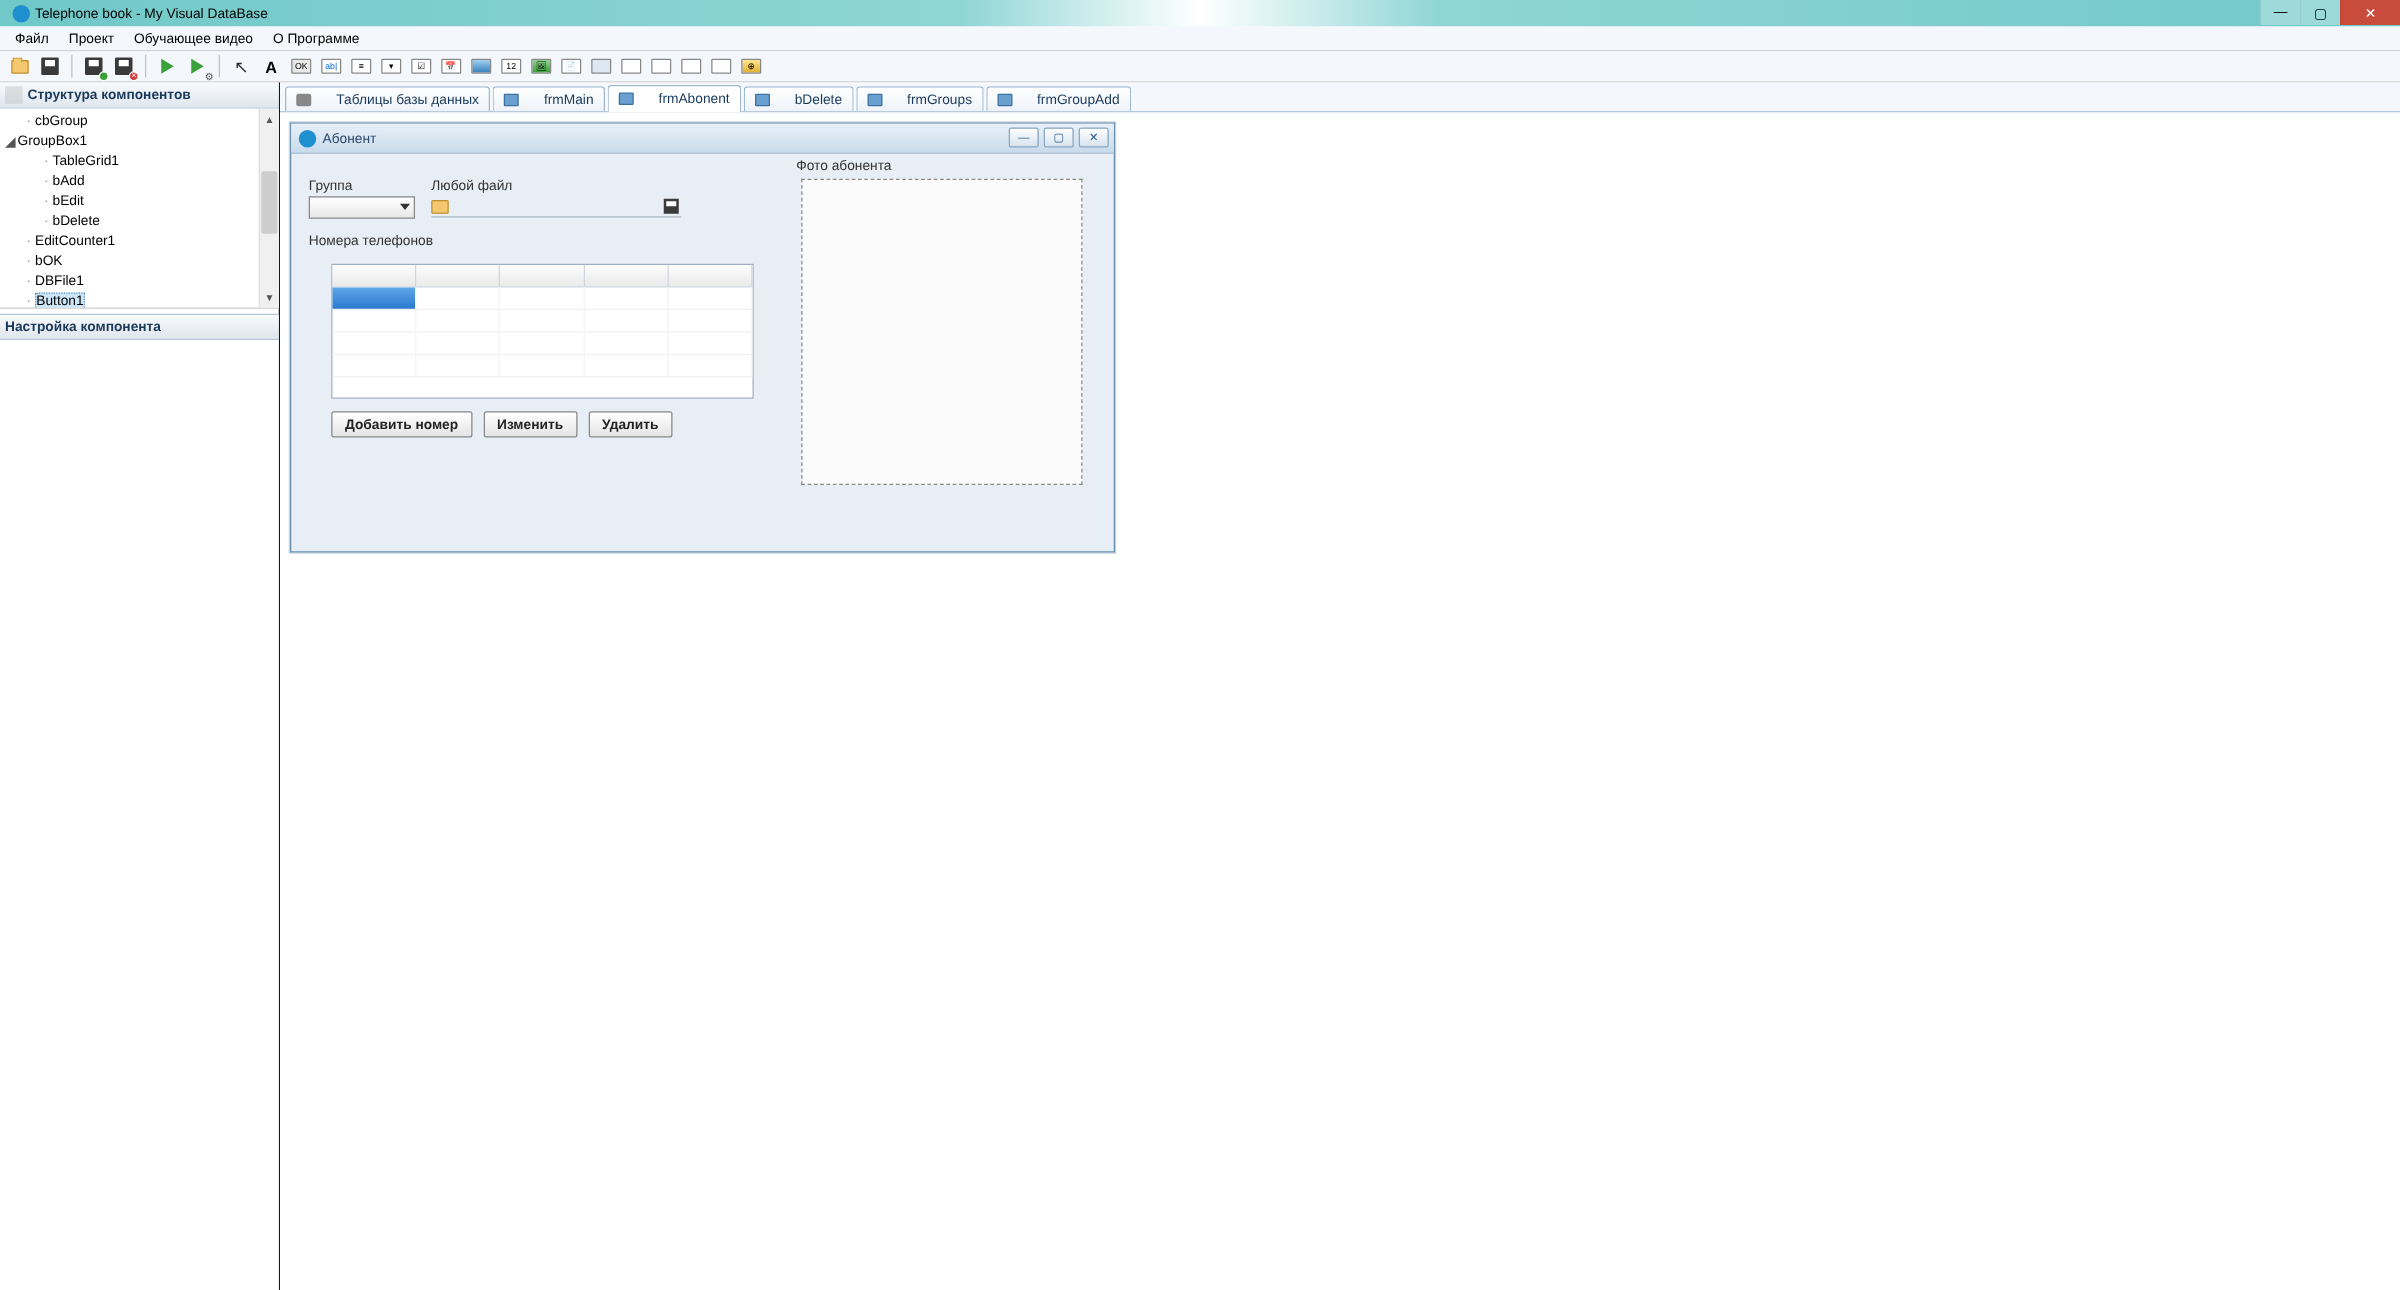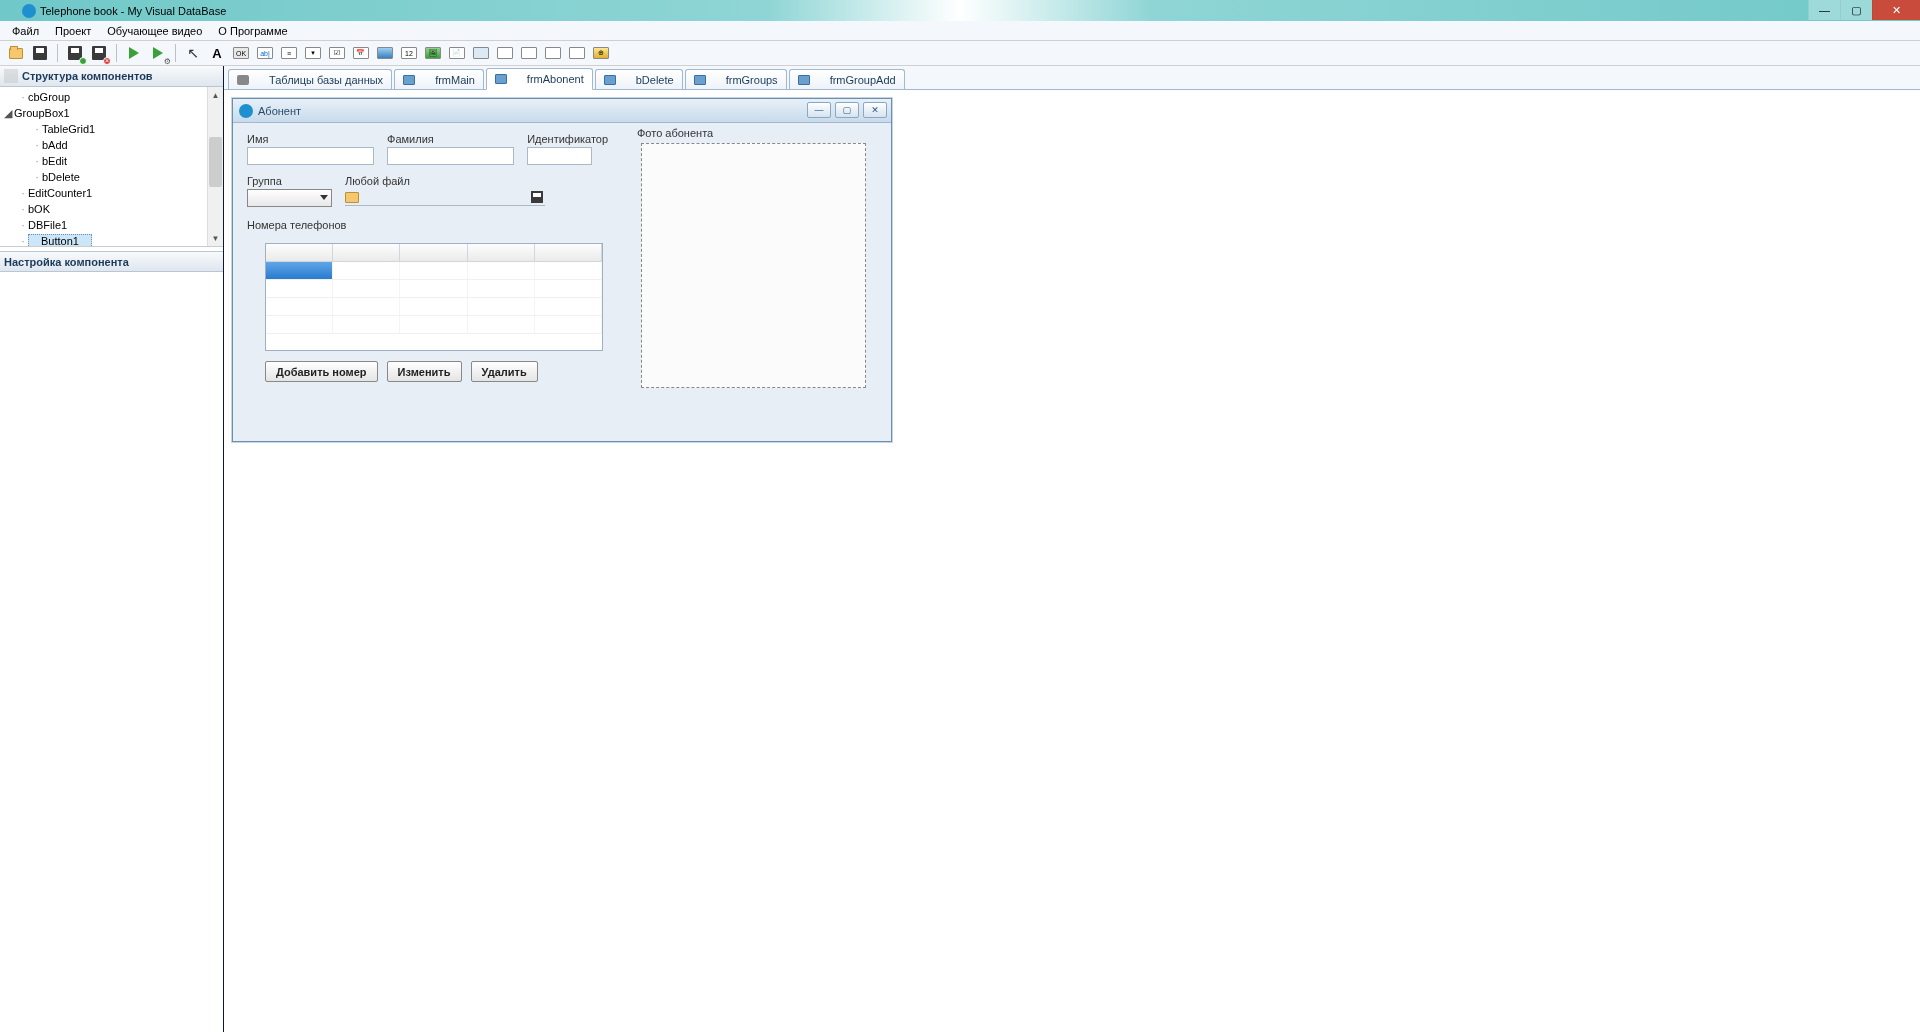--- a/index.html
+++ b/index.html
@@ -1,19 +1,19 @@
 <!DOCTYPE html>
 <html><head>
 <meta charset="utf-8">
 <style>
 * { box-sizing: border-box; margin: 0; padding: 0; font-family: "Segoe UI", Tahoma, sans-serif; font-size: 11px; }
 body { background: #fff; width: 1920px; height: 1032px; overflow: hidden; }
 
 
-.titlebar { height: 21px; background: linear-gradient(to right, #70c8c8, #8fd5d5 40%, #fff 50%, #8fd5d5 60%, #70c8c8); display: flex; align-items: center; padding-left: 22px; color: #000; font-size: 12px; position: relative; }
+.titlebar { height: 21px; background: linear-gradient(to right, #70c8c8, #8fd5d5 40%, #fff 50%, #8fd5d5 60%, #70c8c8); display: flex; align-items: center; padding-left: 10px; color: #000; font-size: 12px; position: relative; }
 .titlebar .app-icon { width: 14px; height: 14px; background: #1e90d0; border-radius: 50%; margin-right: 4px; display:inline-block; }
 .win-controls { position: absolute; right: 0; top: 0; display: flex; }
 .win-btn { width: 32px; height: 20px; display: flex; align-items: center; justify-content: center; border-left: 1px solid rgba(0,0,0,0.05); }
 .win-btn.close { background: #c94b3c; color: #fff; width: 48px; }
 .win-btn.min, .win-btn.max { background: rgba(255,255,255,0.3); }
 
 
 .menubar { height: 20px; background: #f4f7fb; border-bottom: 1px solid #d0d0d0; display: flex; align-items: center; padding-left: 4px; gap: 0; }
 .menubar .mi { padding: 2px 8px; cursor: default; }
 
@@ -45,21 +45,21 @@
 
 
 .left-panel { width: 224px; border-right: 1px solid #0f172a; display:flex; flex-direction:column; }
 .panel-hdr { height: 21px; background: linear-gradient(#f8fafc,#dfe6ee); border-bottom:1px solid #b8c6d6; display:flex; align-items:center; padding-left:4px; font-weight:bold; color:#1a3a5a; font-size:12px; position:relative; }
 .panel-hdr .hdr-ico { width:14px; height:14px; margin-right:4px; background:#bbb; opacity:0.4; }
 .tree-wrap { flex: 0 0 auto; height: 160px; border-bottom:1px solid #ccc; background:#fff; position:relative; overflow:hidden; }
 .tree { padding: 2px 0 2px 4px; }
 .tree .row { height:16px; display:flex; align-items:center; white-space:nowrap; padding-left: 0; }
 .tree .row.l1 { padding-left: 14px; }
 .tree .row.l2 { padding-left: 28px; }
-.tree .row.sel .lbl { background:#cde6f7; border:1px dotted #6090c0; padding:0 12px; }
+.tree .row.sel .lbl { background:#cde6f7; border:1px dotted #6090c0; padding:0 0; }
 .tree .expander { width:10px; display:inline-block; color:#555; }
 .tree .dash { width:10px; display:inline-block; color:#999; text-align:center; }
 .scroll-v { position:absolute; right:0; top:0; width:16px; height:100%; background:#f0f0f0; border-left:1px solid #ddd; }
 .scroll-v .arrow-up, .scroll-v .arrow-down { height:16px; display:flex; align-items:center; justify-content:center; color:#555; font-size:8px; background:#f0f0f0; }
 .scroll-v .thumb { position:absolute; left:1px; right:1px; top:50px; height:50px; background:#cdcdcd; border-radius:2px; }
 .panel-hdr2 { height: 21px; background: linear-gradient(#f8fafc,#dfe6ee); border-bottom:1px solid #b8c6d6; border-top:1px solid #b8c6d6; display:flex; align-items:center; padding-left:4px; font-weight:bold; color:#1a3a5a; font-size:12px; margin-top:4px; }
 .panel-body2 { flex:1; background:#fff; }
 
 
 .right-panel { flex:1; display:flex; flex-direction:column; }
@@ -302,34 +302,20 @@
           <span class="aico"></span>
           <span>Абонент</span>
           <div class="awin-ctrl">
             <div class="awin-btn">—</div>
             <div class="awin-btn">▢</div>
             <div class="awin-btn">✕</div>
           </div>
         </div>
         <div class="awin-body">
 
-          <div>
-            <div class="fld-group">
-              <span class="fld-lbl">Имя</span>
-              <div class="fld-input"></div>
-            </div>
-            <div class="fld-group">
-              <span class="fld-lbl">Фамилия</span>
-              <div class="fld-input"></div>
-            </div>
-            <div class="fld-group">
-              <span class="fld-lbl">Идентификатор</span>
-              <div class="fld-input" style="width:65px;"></div>
-            </div>
-          </div>
 
           <div style="margin-top:10px;">
             <div class="fld-group">
               <span class="fld-lbl">Группа</span>
               <div class="combo"></div>
             </div>
             <div class="fld-group" style="width:205px;">
               <span class="fld-lbl">Любой файл</span>
               <div class="file-wrap">
                 <div class="file-fld" style="width:100%;">

